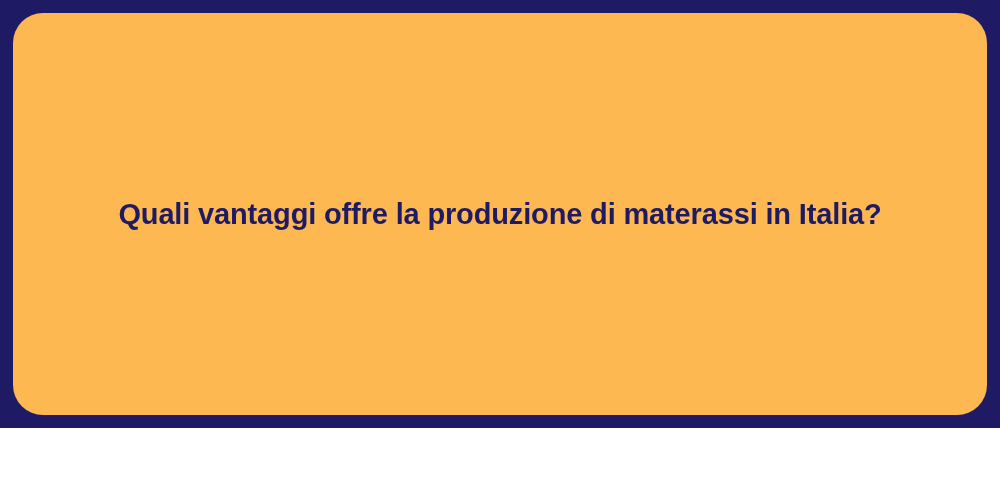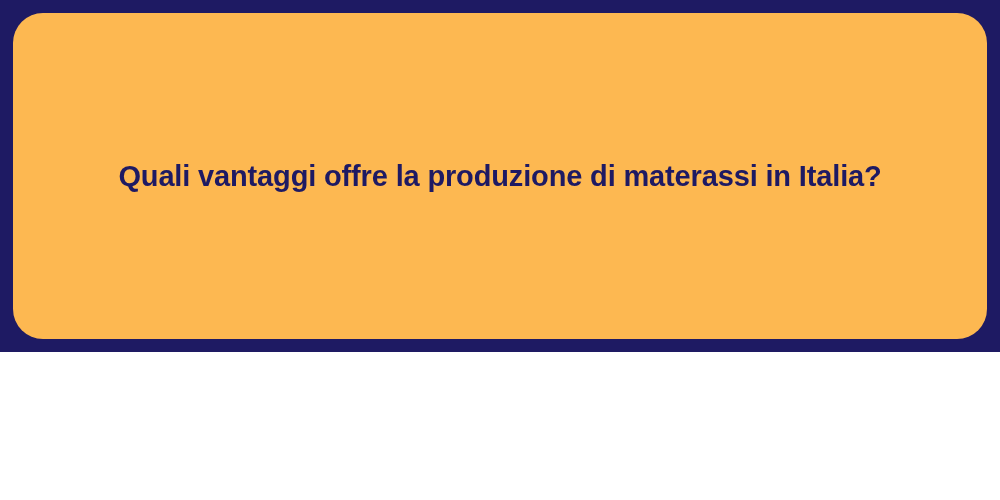--- a/index.html
+++ b/index.html
@@ -14,21 +14,21 @@
     overflow: hidden;
     font-family: "Liberation Sans", sans-serif;
     background: #ffffff;
   }
 
   
   .card-frame {
     position: relative;
     box-sizing: border-box;
     width: 1000px;
-    height: 352px;
+    height: 428px;
     background: #1e1a63;
     padding: 13px;
   }
 
   
   .card-panel {
     box-sizing: border-box;
     width: 100%;
     height: 100%;
     background: #fdb851;

